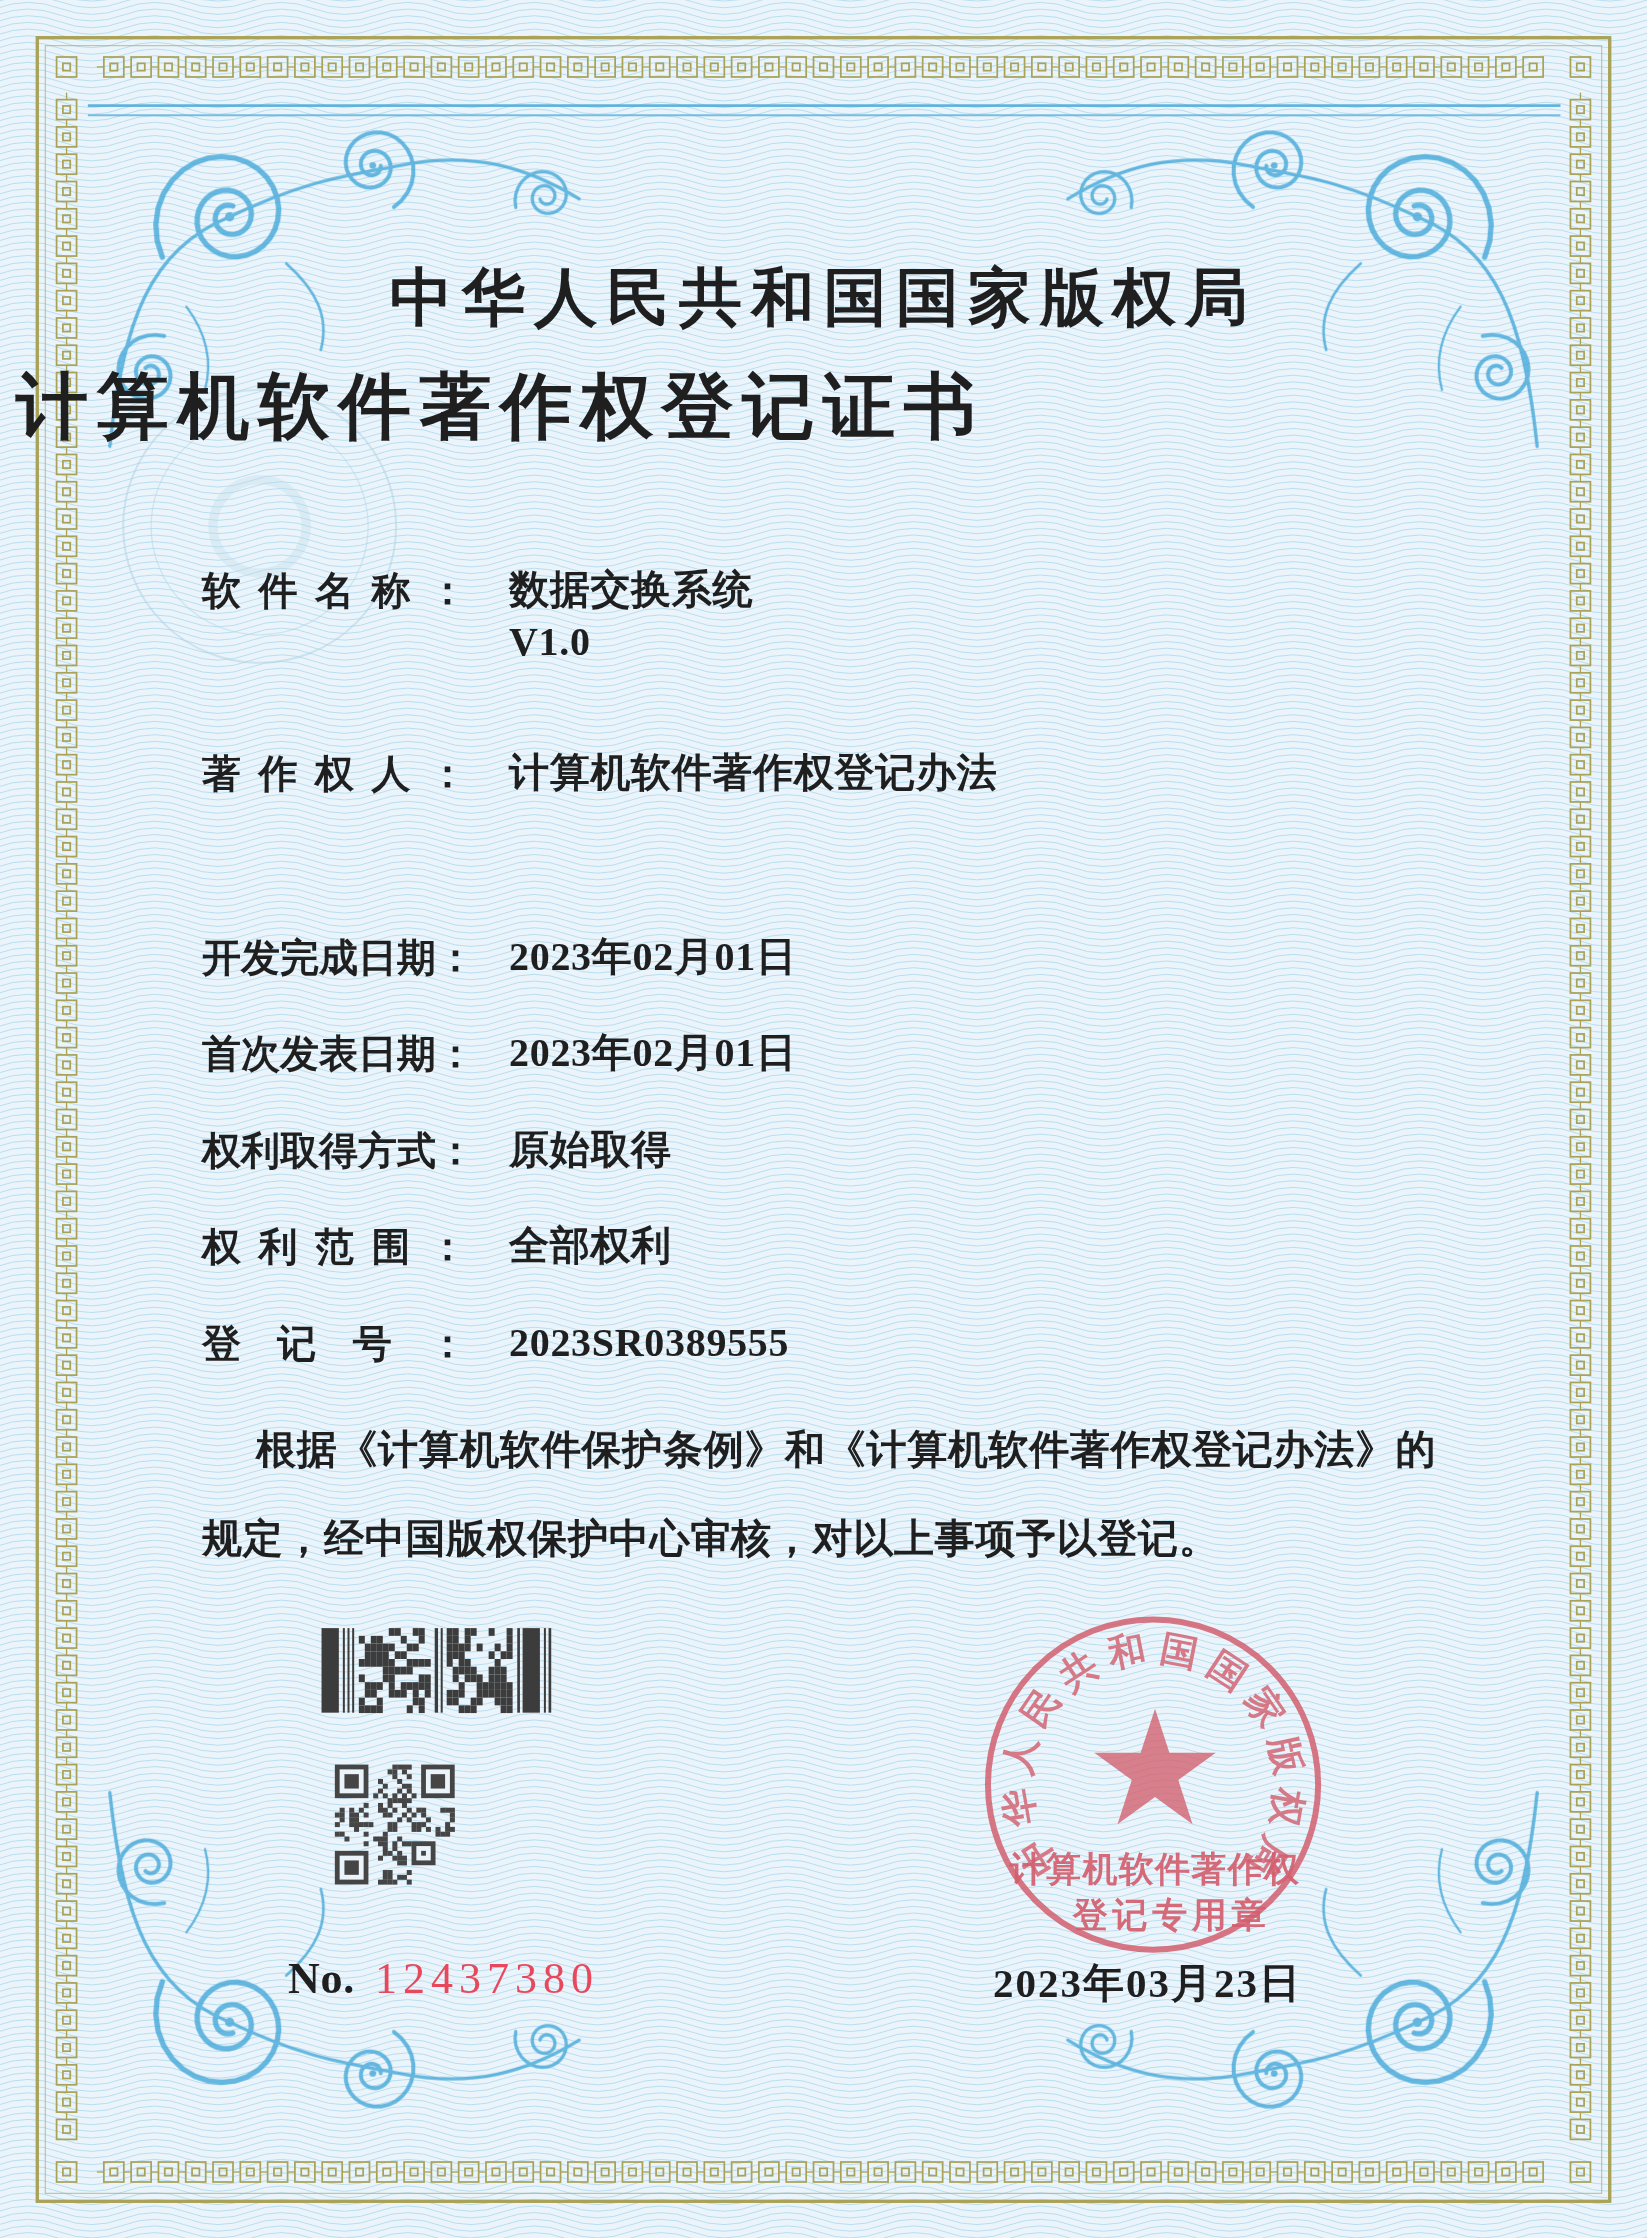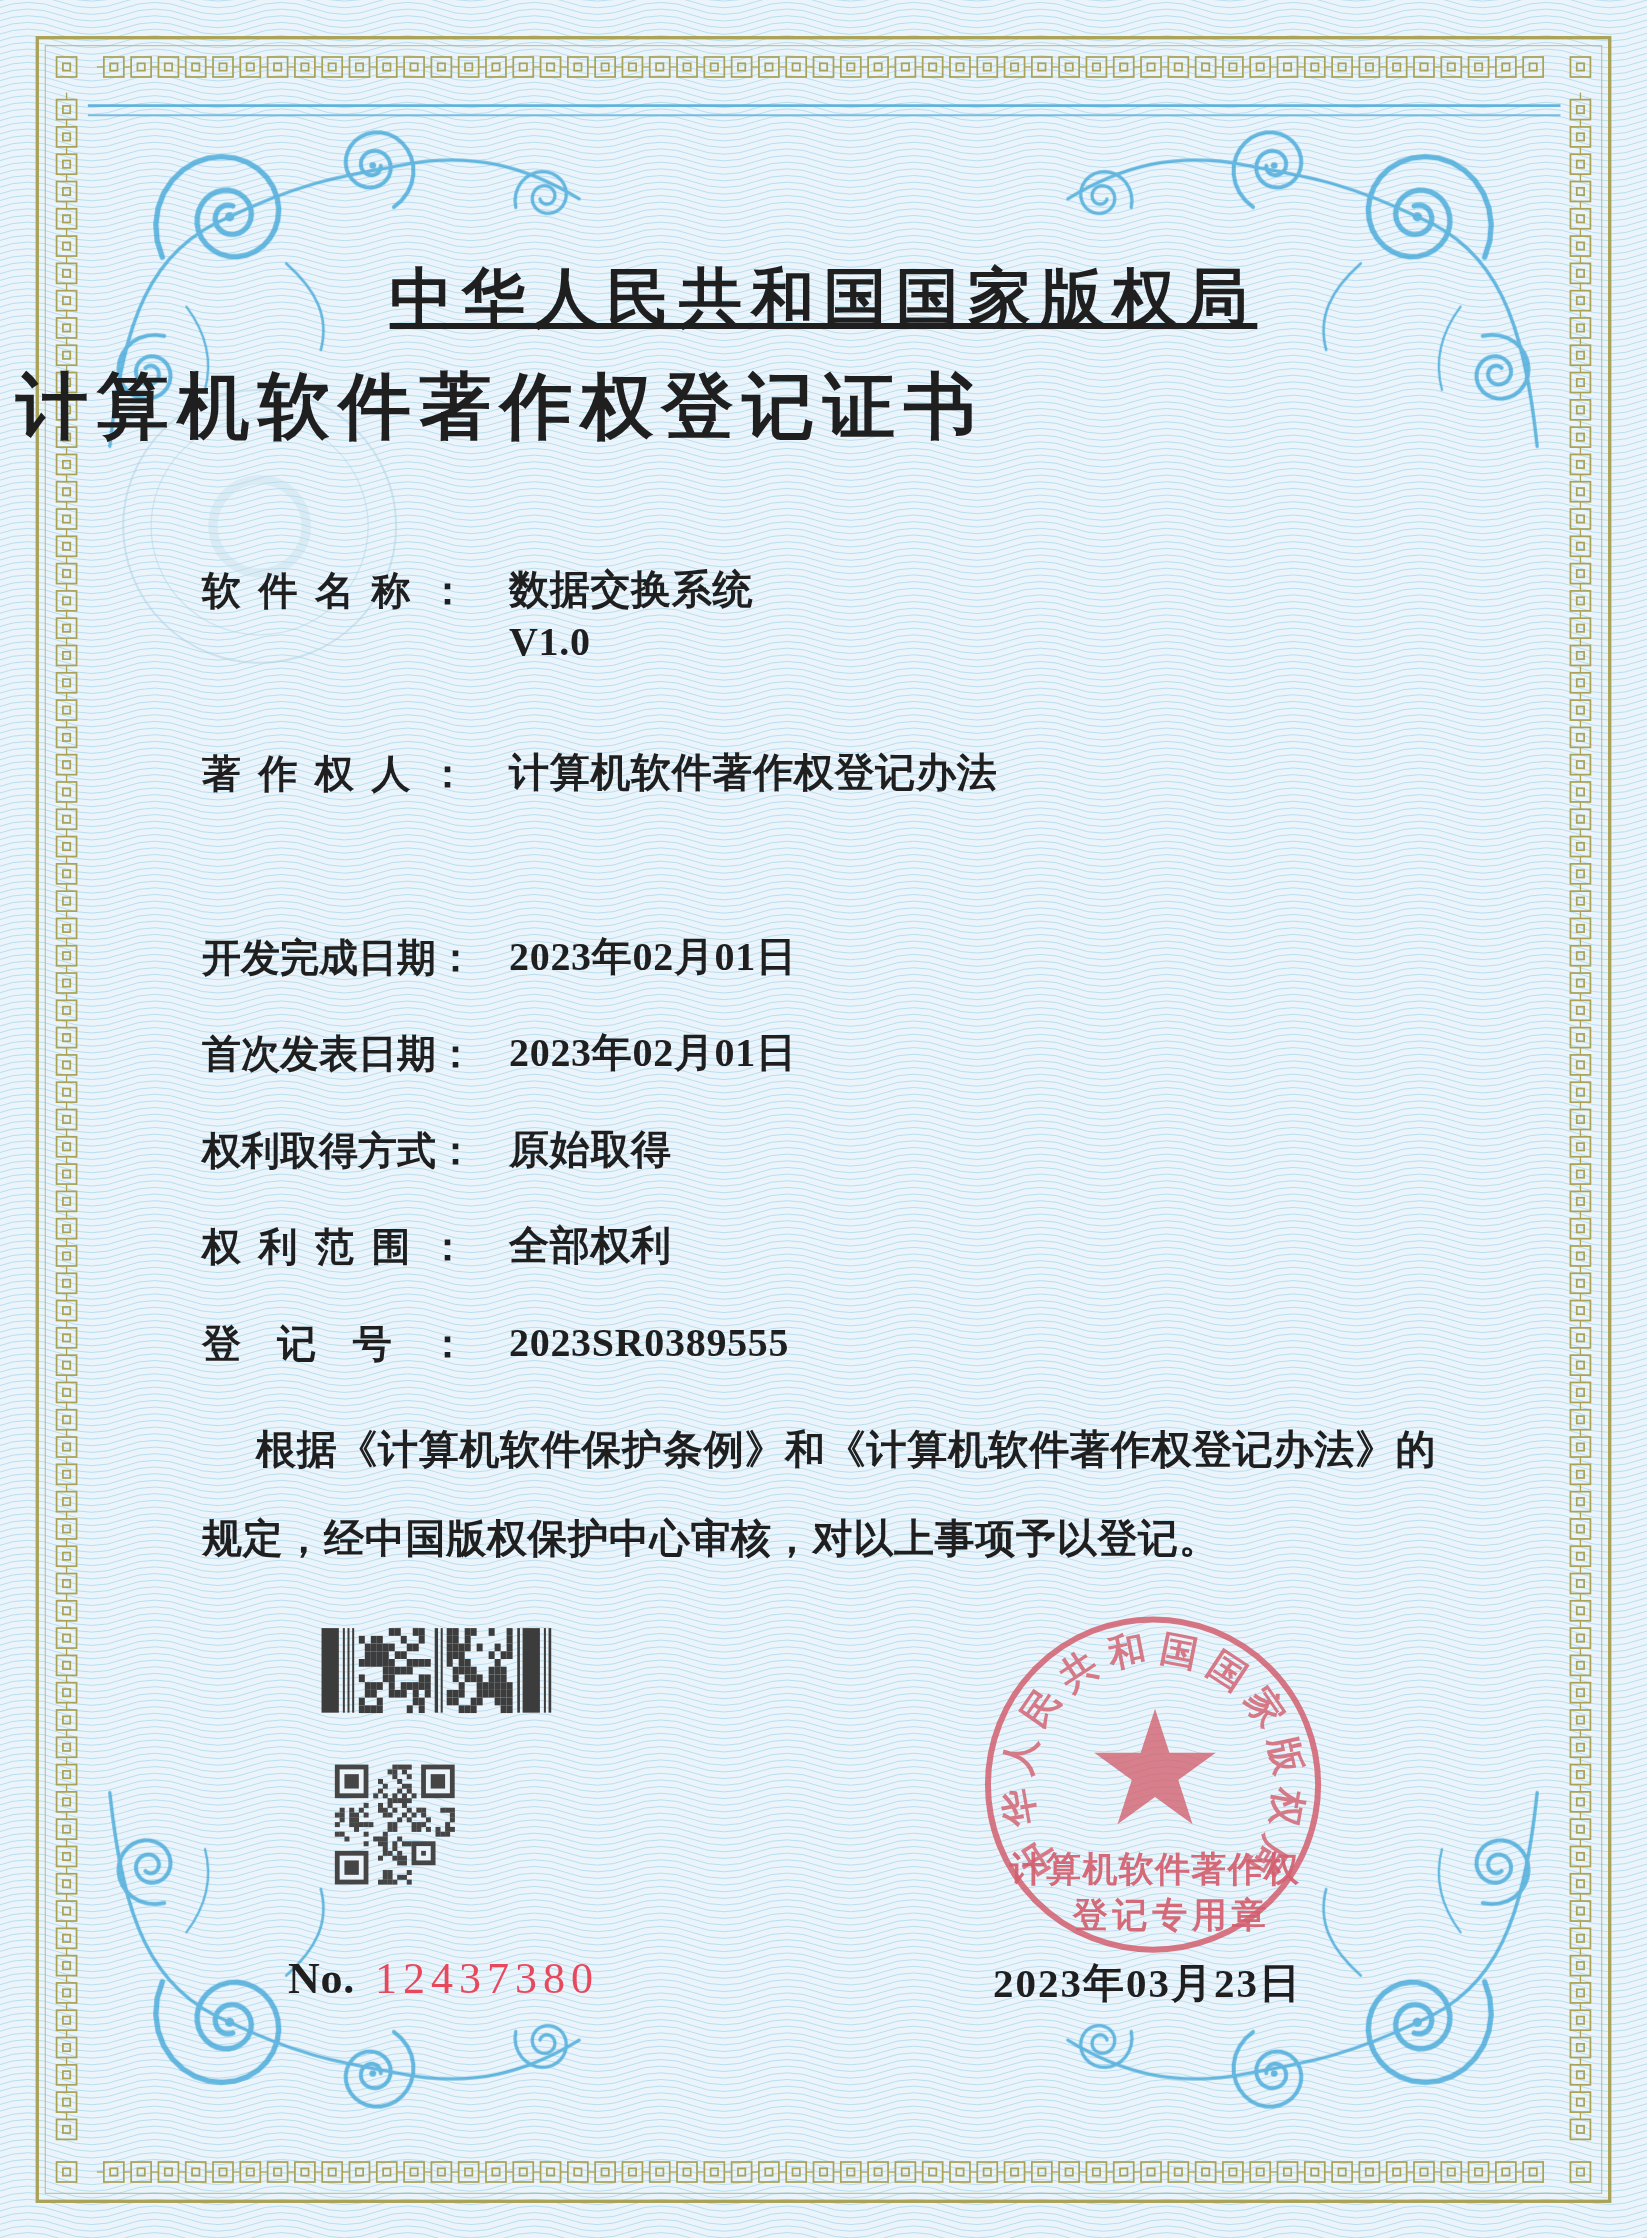--- a/index.html
+++ b/index.html
@@ -4,21 +4,21 @@
 <style>
   html,body{margin:0;padding:0;background:#cfd4d8;}
   .page{
     position:relative;width:1647px;height:2239px;overflow:hidden;
     background:var(--paper,#eaf4fa);
     font-family:"Liberation Serif", serif;
     color:var(--ink,#1f1f1f);
   }
   #art{position:absolute;left:0;top:0;width:1647px;height:2239px;}
   .txt{position:absolute;line-height:1.05;white-space:nowrap;font-weight:bold;}
-  .authority{left:0;top:265px;width:100%;text-align:center;font-size:63px;letter-spacing:9.3px;text-decoration:underline;}
+  .authority{left:0;top:265px;width:100%;text-align:center;font-size:63px;letter-spacing:9.3px;}
   .cert-title{left:16px;top:370px;width:100%;text-align:left;font-size:72px;letter-spacing:8.7px;}
   .cert-no{left:1007px;top:494px;font-size:35px;letter-spacing:1.3px;}
   .cert-no .val{margin-left:22.6px;}
   .f-label{left:202px;width:265px;font-size:39px;text-align:justify;text-align-last:justify;text-justify:inter-character;}
   .f-value{left:509px;font-size:40px;letter-spacing:0.7px;}
   .stmt{font-size:40px;letter-spacing:0.7px;}
   .serial{left:288px;top:1956px;font-size:44px;letter-spacing:0.7px;}
   .serial .num{color:var(--serial-red,#e8485c);letter-spacing:6px;margin-left:20px;font-weight:400;}
   .issue-date{left:993px;top:1962px;font-size:41px;letter-spacing:2px;}
   .stamp-line{left:1155px;transform:translateX(-50%);color:var(--stamp-red,#d35e6e);opacity:.92;}

